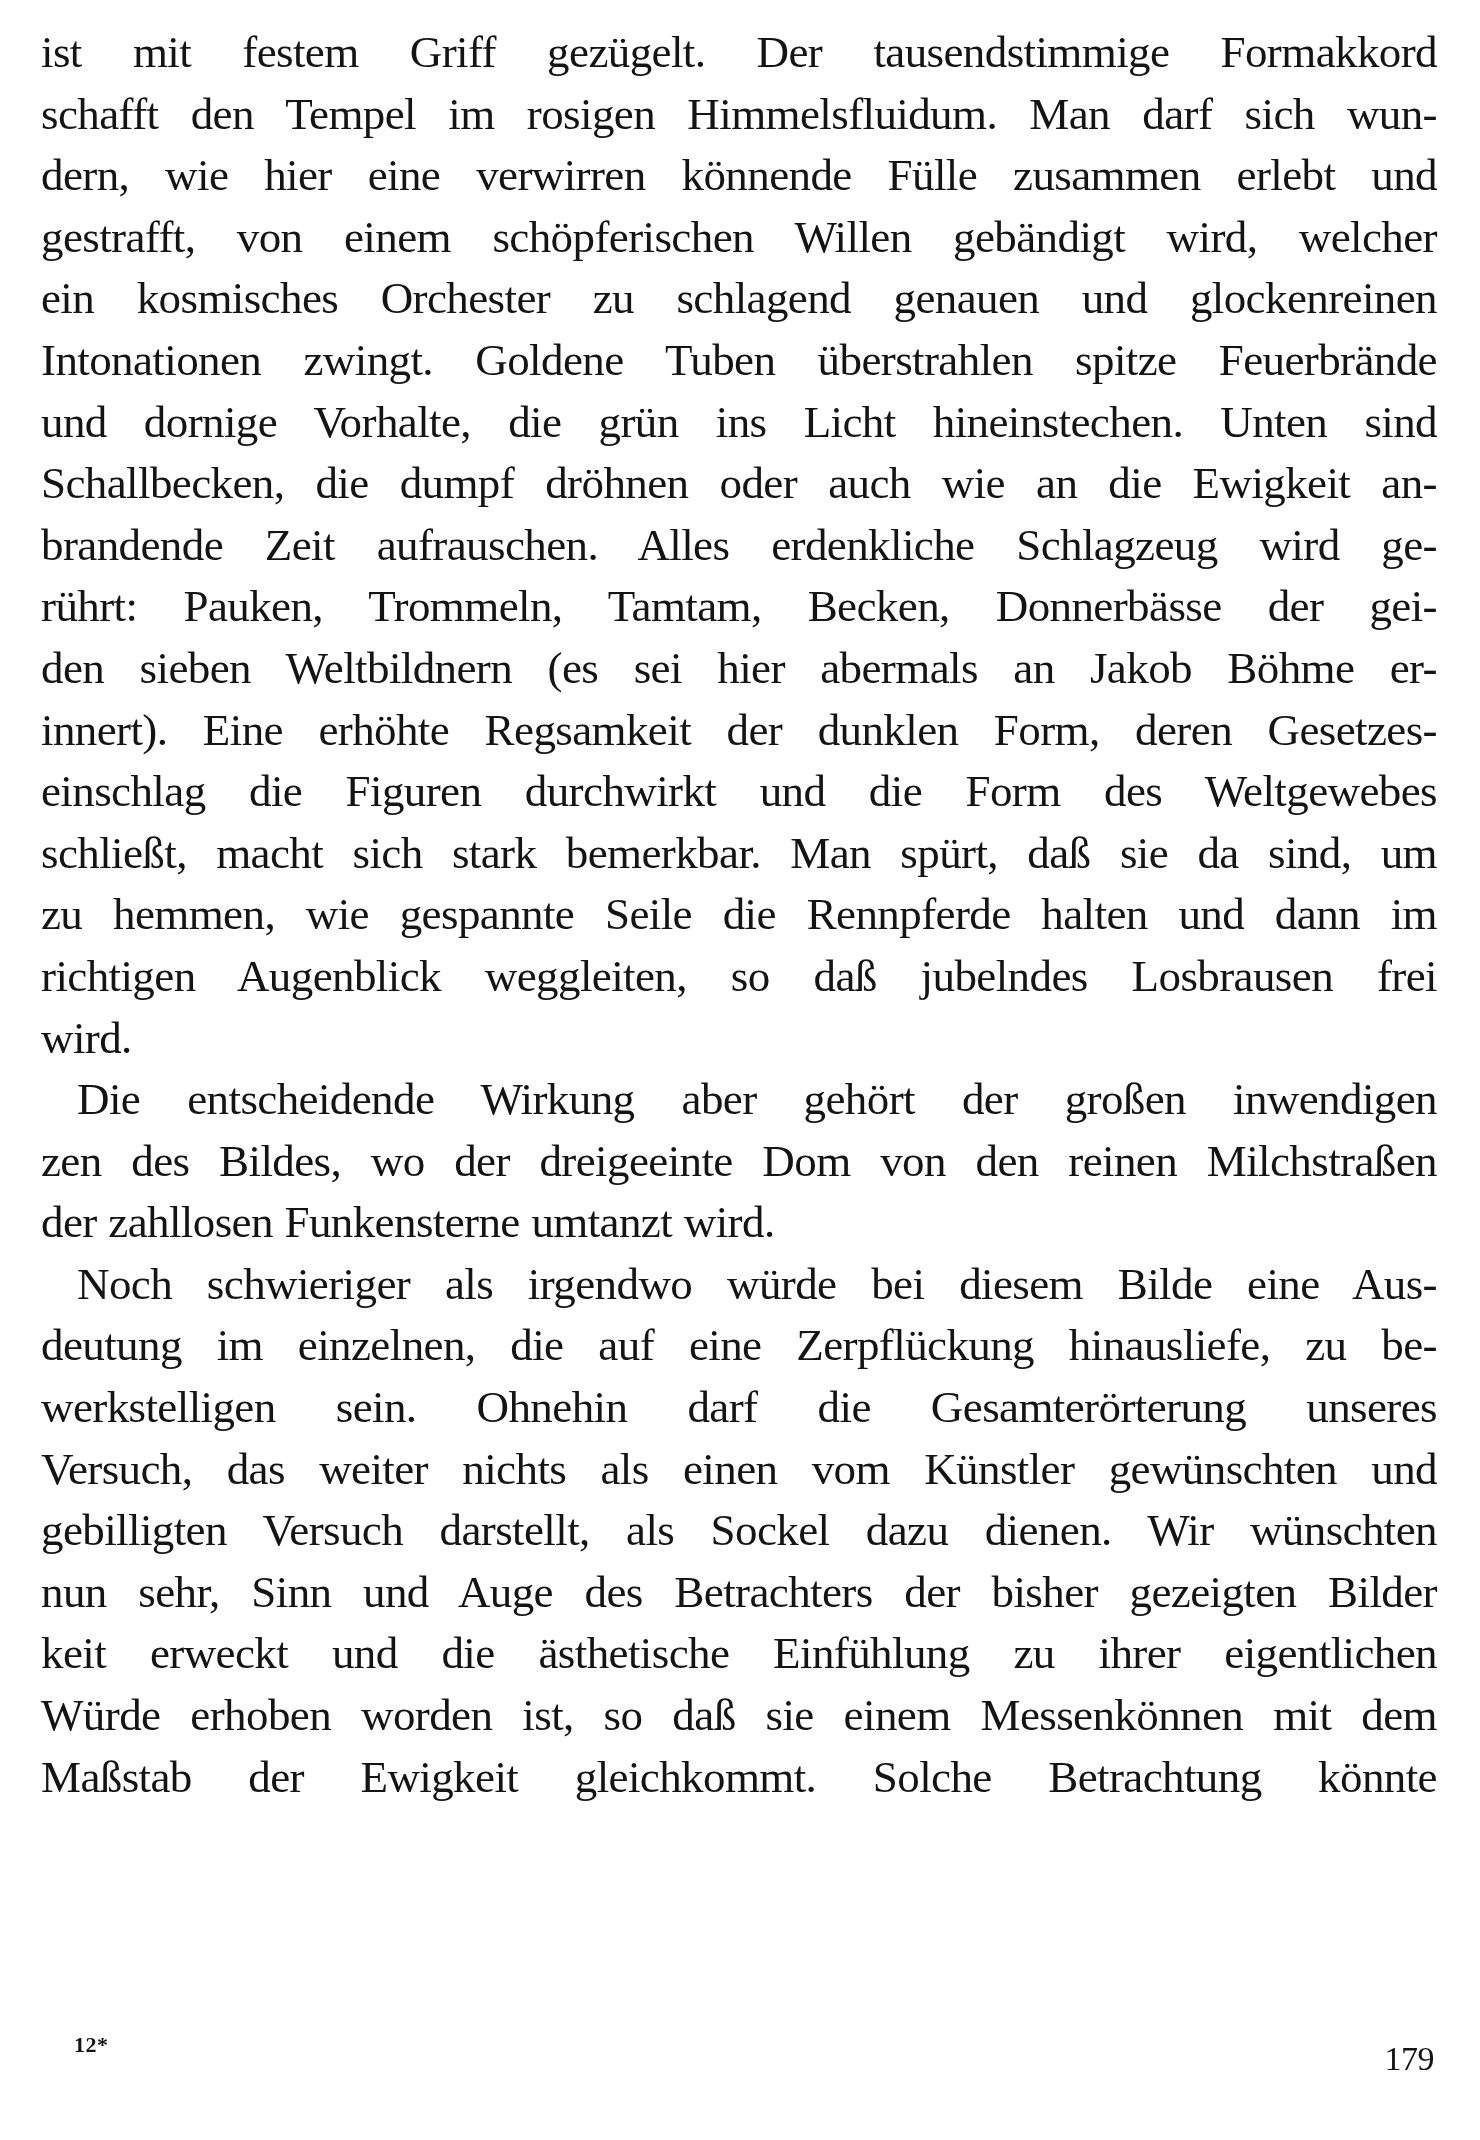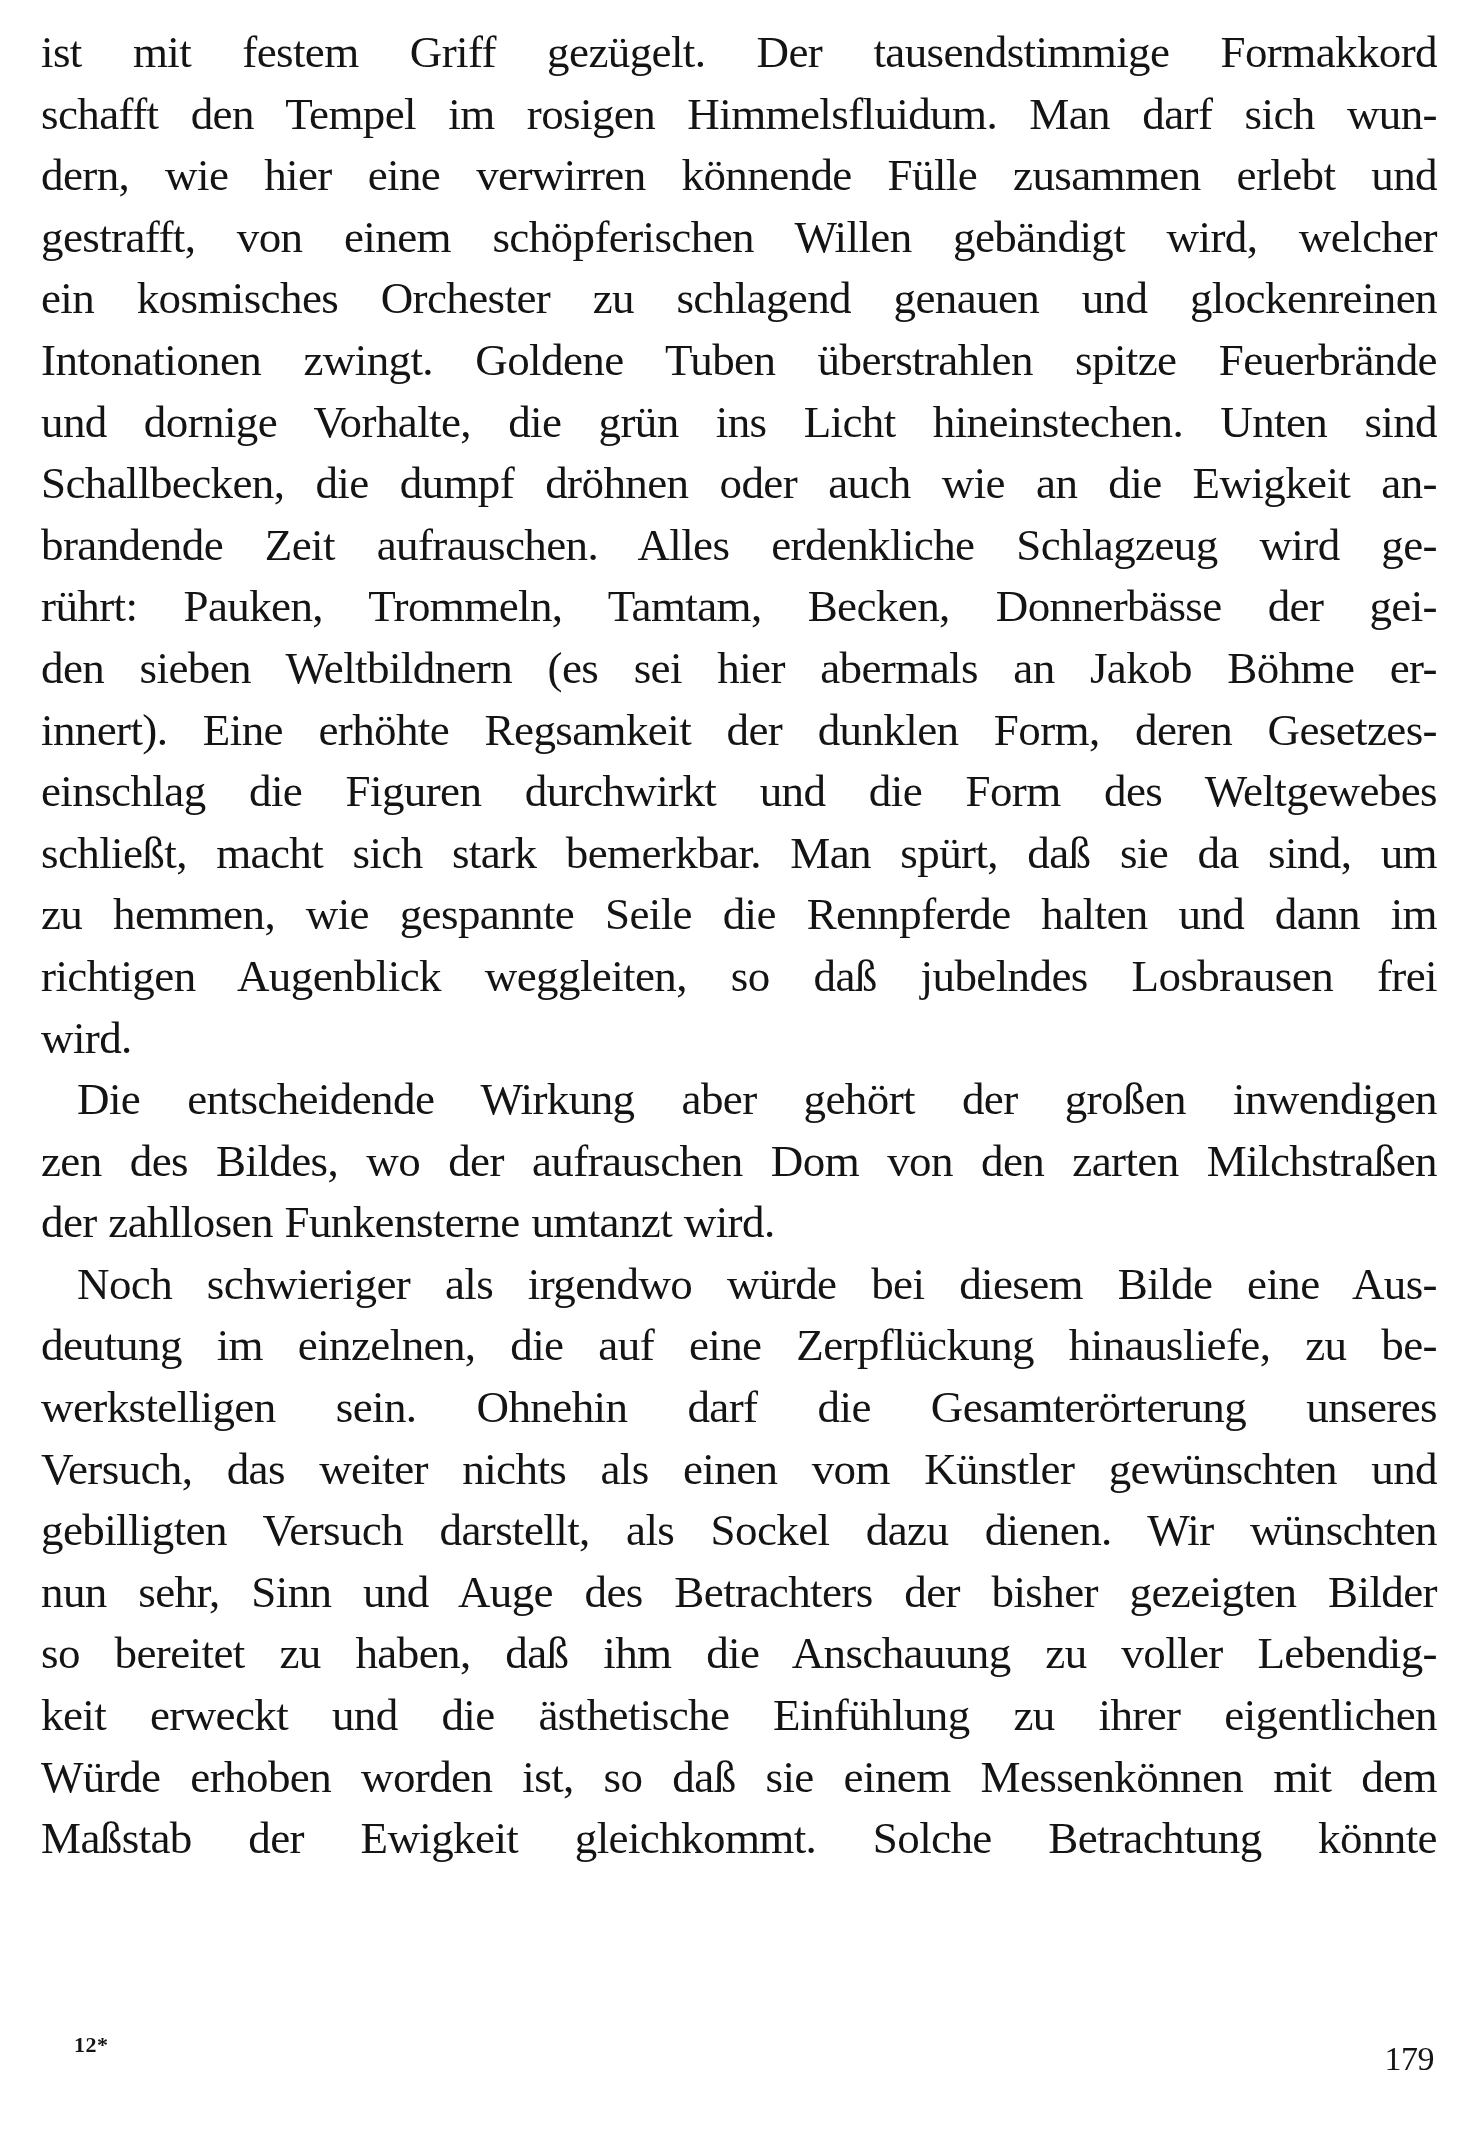--- a/index.html
+++ b/index.html
@@ -82,32 +82,31 @@
       <span class="line">innert). Eine erhöhte Regsamkeit der dunklen Form, deren Gesetzes-</span>
       <span class="line">einschlag die Figuren durchwirkt und die Form des Weltgewebes</span>
       <span class="line">schließt, macht sich stark bemerkbar. Man spürt, daß sie da sind, um</span>
       <span class="line">zu hemmen, wie gespannte Seile die Rennpferde halten und dann im</span>
       <span class="line">richtigen Augenblick weggleiten, so daß jubelndes Losbrausen frei</span>
       <span class="line last">wird.</span>
     </div>
 
     <div class="para">
       <span class="line indent">Die entscheidende Wirkung aber gehört der großen inwendigen</span>
-      <span class="line">zen des Bildes, wo der aufrauschen Dom von den zarten Milchstraßen</span>
+      <span class="line">zen des Bildes, wo der dreigeeinte Dom von den reinen Milchstraßen</span>
       <span class="line last">der zahllosen Funkensterne umtanzt wird.</span>
     </div>
 
     <div class="para">
       <span class="line indent">Noch schwieriger als irgendwo würde bei diesem Bilde eine Aus-</span>
       <span class="line">deutung im einzelnen, die auf eine Zerpflückung hinausliefe, zu be-</span>
       <span class="line">werkstelligen sein. Ohnehin darf die Gesamterörterung unseres</span>
       <span class="line">Versuch, das weiter nichts als einen vom Künstler gewünschten und</span>
       <span class="line">gebilligten Versuch darstellt, als Sockel dazu dienen. Wir wünschten</span>
       <span class="line">nun sehr, Sinn und Auge des Betrachters der bisher gezeigten Bilder</span>
-      <span class="line">so bereitet zu haben, daß ihm die Anschauung zu voller Lebendig-</span>
       <span class="line">keit erweckt und die ästhetische Einfühlung zu ihrer eigentlichen</span>
       <span class="line">Würde erhoben worden ist, so daß sie einem Messenkönnen mit dem</span>
       <span class="line">Maßstab der Ewigkeit gleichkommt. Solche Betrachtung könnte</span>
     </div>
 
   </div>
 
   <div class="folio-left">12*</div>
   <div class="folio-right">179</div>
 </div>

